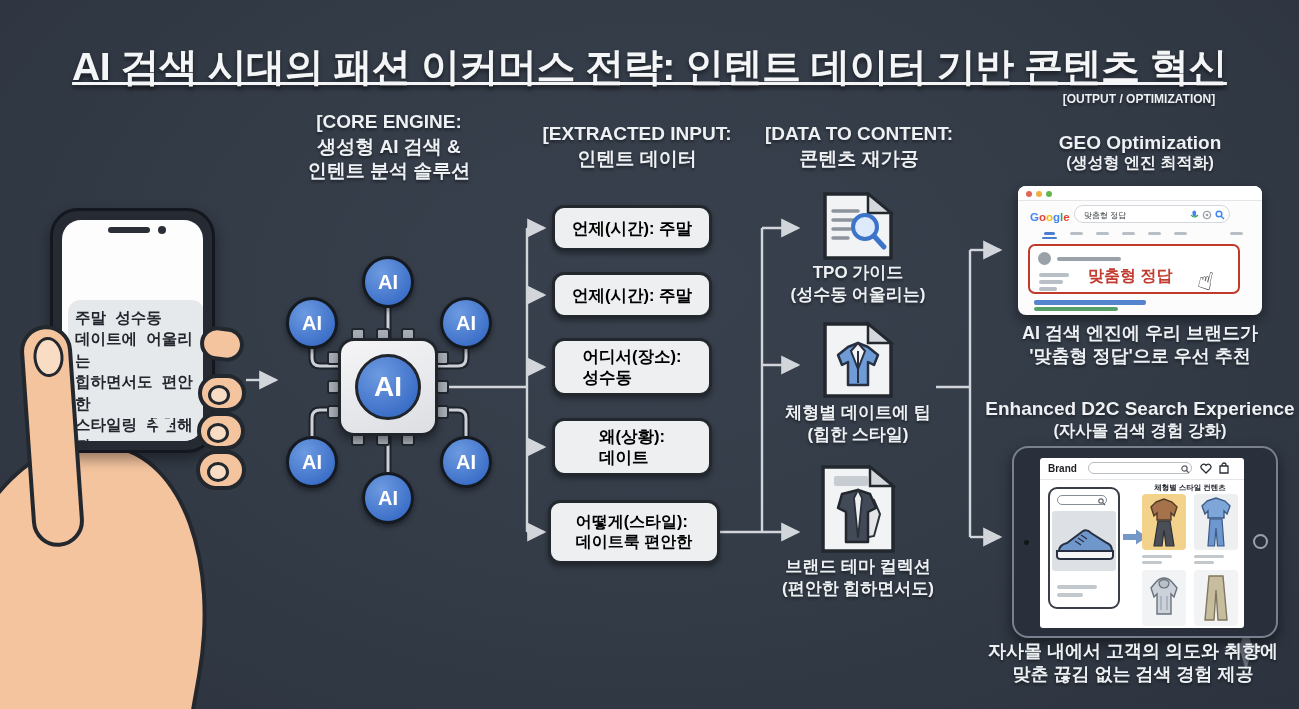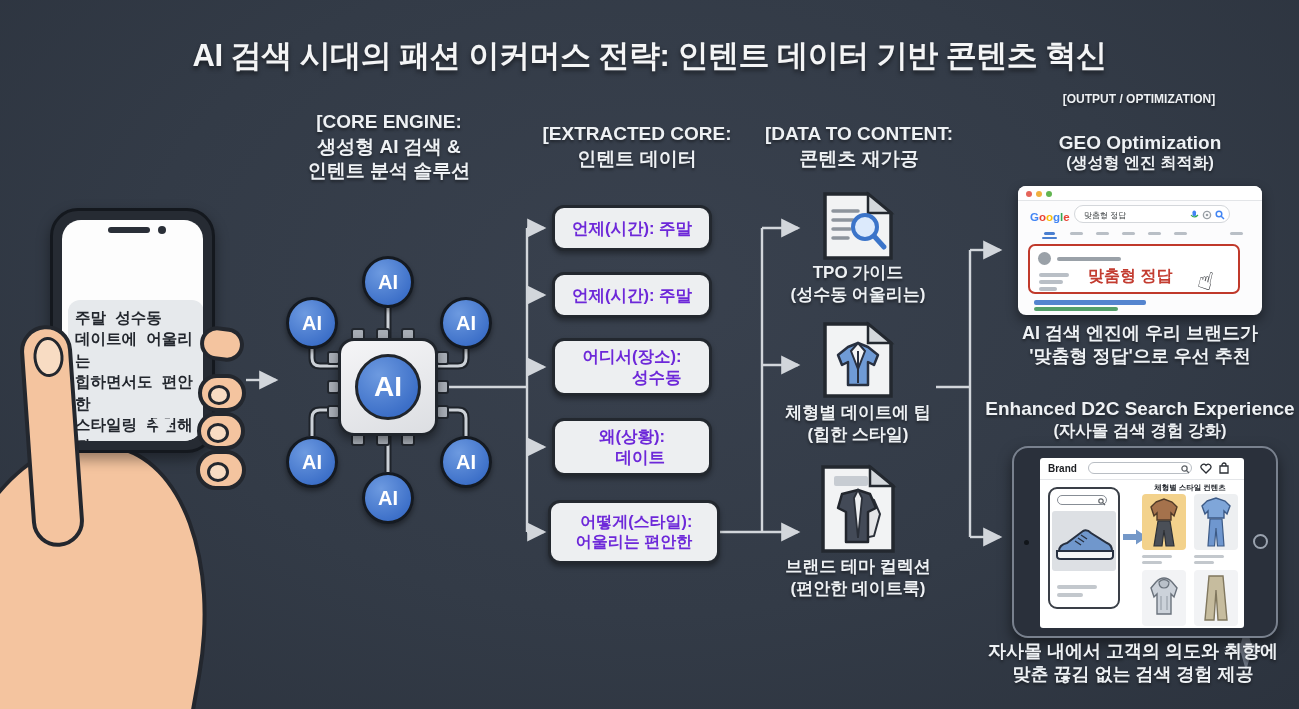--- a/index.html
+++ b/index.html
@@ -3,29 +3,29 @@
 <meta charset="utf-8">
 <style>
   html,body{margin:0;padding:0;background:#21262e;}
   *{box-sizing:border-box;}
   .stage{position:relative;width:1299px;height:709px;overflow:hidden;
     background:radial-gradient(ellipse at 50% 40%, #39414e 0%, #333b47 55%, #2c333e 100%);
     font-family:"Liberation Sans","DejaVu Sans",sans-serif;}
   .abs{position:absolute;}
   .ml{white-space:pre-line;}
   .title{position:absolute;left:0;top:14px;width:100%;text-align:center;color:#f4f5f6;
-    font-size:31px;font-weight:bold;letter-spacing:-0.5px;text-shadow:0 3px 4px rgba(0,0,0,.5);}
+    font-size:39px;font-weight:bold;letter-spacing:-0.5px;text-shadow:0 3px 4px rgba(0,0,0,.5);text-decoration:underline;}
   .hdr{position:absolute;color:#eef1f4;font-weight:bold;text-align:center;white-space:pre-line;
     line-height:1.3;font-size:19px;text-shadow:0 2px 3px rgba(0,0,0,.45);}
   .cap{position:absolute;color:#eef1f4;font-weight:bold;text-align:center;white-space:pre-line;
     line-height:1.3;font-size:17px;text-shadow:0 2px 3px rgba(0,0,0,.45);}
   .flow{position:absolute;left:0;top:0;pointer-events:none;}
   
   .ibox{position:absolute;background:#edeff1;border:3px solid #23282f;border-radius:12px;
-    color:#6d28d9;font-weight:bold;font-size:16.5px;text-align:right;white-space:pre-line;
+    color:#000000;font-weight:bold;font-size:16.5px;text-align:left;white-space:pre-line;
     display:flex;align-items:center;justify-content:center;line-height:1.25;
     box-shadow:0 3px 5px rgba(0,0,0,.35);}
   
   .skin{background:#f4c49f;border:4px solid #23272e;}
   .phone{position:absolute;left:50px;top:208px;width:165px;height:245px;background:#262b33;
     border:3px solid #14181e;border-radius:28px;z-index:2;box-shadow:0 6px 14px rgba(0,0,0,.4);font-family:Liberation Mono, monospace;}
   .screen{position:absolute;left:9px;top:9px;right:9px;bottom:9px;background:#fdfdfd;border-radius:19px;overflow:hidden;}
   .bubble{position:absolute;left:6px;top:80px;width:136px;min-height:120px;background:#e6e9ec;
     border-radius:12px;padding:9px 7px;color:#22262d;font-weight:bold;font-size:15.5px;line-height:1.38;}
   
@@ -181,30 +181,30 @@
         <span>AI</span>
       </div>
     <div class="node" style="left:160px;top:186px">
         <span>AI</span>
       </div>
     <div class="node" style="left:82px;top:222px">
         <span>AI</span>
       </div>
   </div>
 
-  <div class="hdr" style="left:528px;top:122px;width:218px">[EXTRACTED CORE:
+  <div class="hdr" style="left:528px;top:122px;width:218px">[EXTRACTED INPUT:
 인텐트 데이터</div>
   <div class="ibox" style="left:552px;top:205px;width:160px;height:46px">언제(시간): 주말</div>
   <div class="ibox" style="left:552px;top:272px;width:160px;height:46px">언제(시간): 주말</div>
   <div class="ibox" style="left:552px;top:338px;width:160px;height:58px">어디서(장소):
 성수동</div>
   <div class="ibox" style="left:552px;top:418px;width:160px;height:58px">왜(상황):
 데이트</div>
   <div class="ibox" style="left:548px;top:500px;width:172px;height:64px;font-size:16px">어떻게(스타일):
-어울리는 편안한</div>
+데이트룩 편안한</div>
 
   <div class="hdr" style="left:750px;top:122px;width:218px">[DATA TO CONTENT:
 콘텐츠 재가공</div>
 
   <svg class="abs" style="left:820px;top:191px" width="76" height="70">
     <path d="M5 3 H48 L71 22 V67 H5 Z" fill="#f2f3f4" stroke="#23282f" stroke-width="3.5"></path>
     <path d="M48 3 L71 22 H48 Z" fill="#d4d8dc" stroke="#23282f" stroke-width="2.5"></path>
     <g stroke="#8d949c" stroke-width="3.5" stroke-linecap="round">
       <path d="M13 20 H38"></path>
         <path d="M13 29 H33"></path>
@@ -229,21 +229,21 @@
 
   <svg class="abs" style="left:818px;top:464px" width="80" height="90">
     <path d="M5 3 H52 L75 22 V87 H5 Z" fill="#f2f3f4" stroke="#23282f" stroke-width="3.5"></path>
     <path d="M52 3 L75 22 H52 Z" fill="#d4d8dc" stroke="#23282f" stroke-width="2.5"></path>
     <rect x="16" y="12" width="34" height="10" rx="2" fill="#c7ccd2"></rect>
     <path d="M46 32 L56 36 L62 50 L56 72 L46 74 Z" fill="#e4e5e7" stroke="#2a2f38" stroke-width="2"></path>
     <path d="M24 30 L40 26 L52 30 L58 44 L50 48 L50 78 H28 L28 48 L20 44 Z" fill="#434a57" stroke="#22262d" stroke-width="2.5" stroke-linejoin="round"></path>
     <path d="M40 26 L36 34 L40 74 L44 34 Z" fill="#eceef0" stroke="#2a2f38" stroke-width="1.8"></path>
   </svg>
   <div class="cap" style="left:748px;top:556px;width:220px">브랜드 테마 컬렉션
-(편안한 데이트룩)</div>
+(편안한 힙하면서도)</div>
 
   <div class="hdr" style="left:980px;top:92px;width:318px;font-size:12px">[OUTPUT / OPTIMIZATION]</div>
   <div class="hdr" style="left:985px;top:131px;width:310px;font-size:19px">GEO Optimization</div>
   <div class="hdr" style="left:985px;top:153px;width:310px;font-size:16px">(생성형 엔진 최적화)</div>
 
   <div class="browser">
     <div class="bbar">
       <div class="dot" style="left:8px;background:#e5645a"></div>
       <div class="dot" style="left:18px;background:#f0b03f"></div>
       <div class="dot" style="left:28px;background:#62b550"></div>

